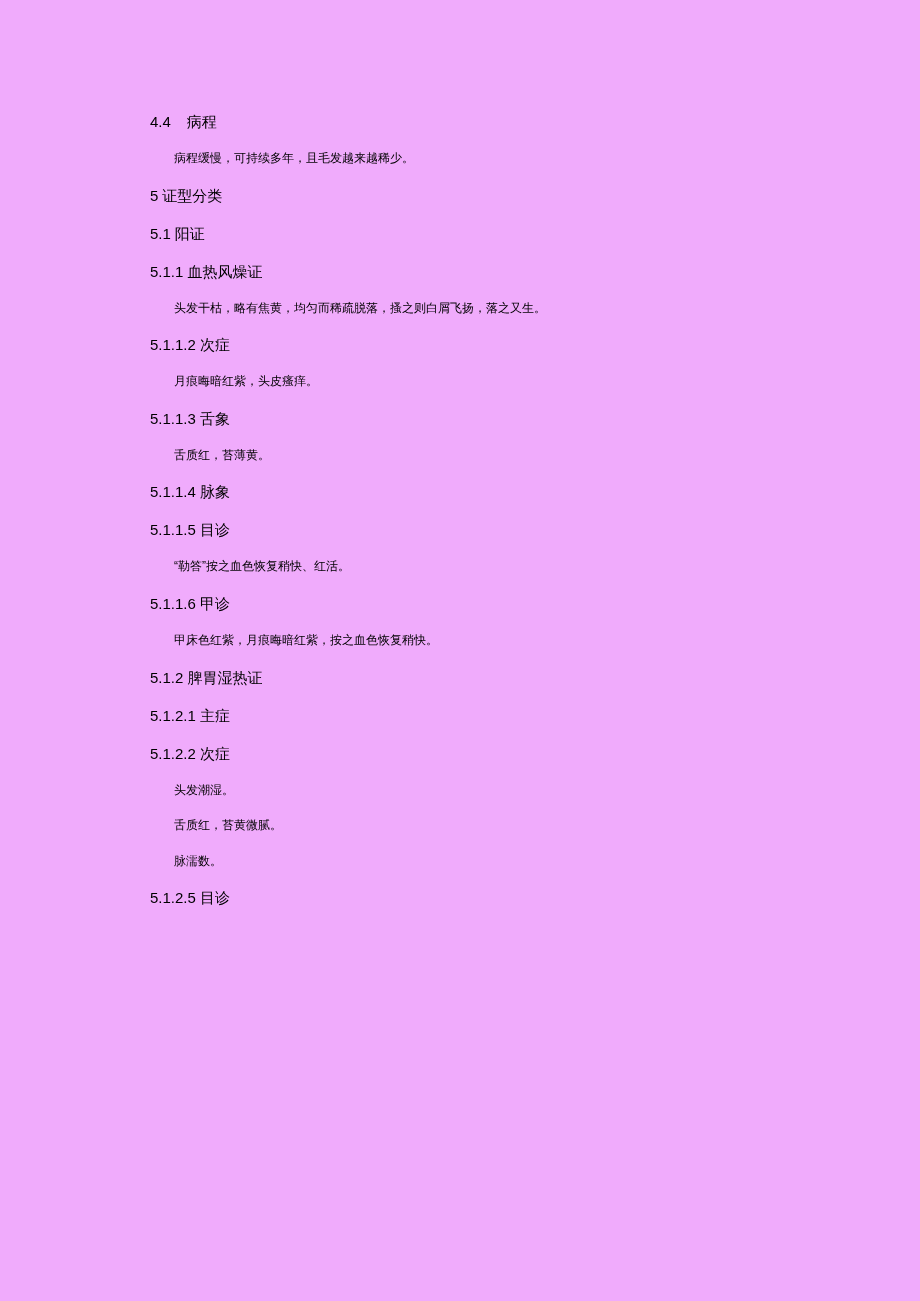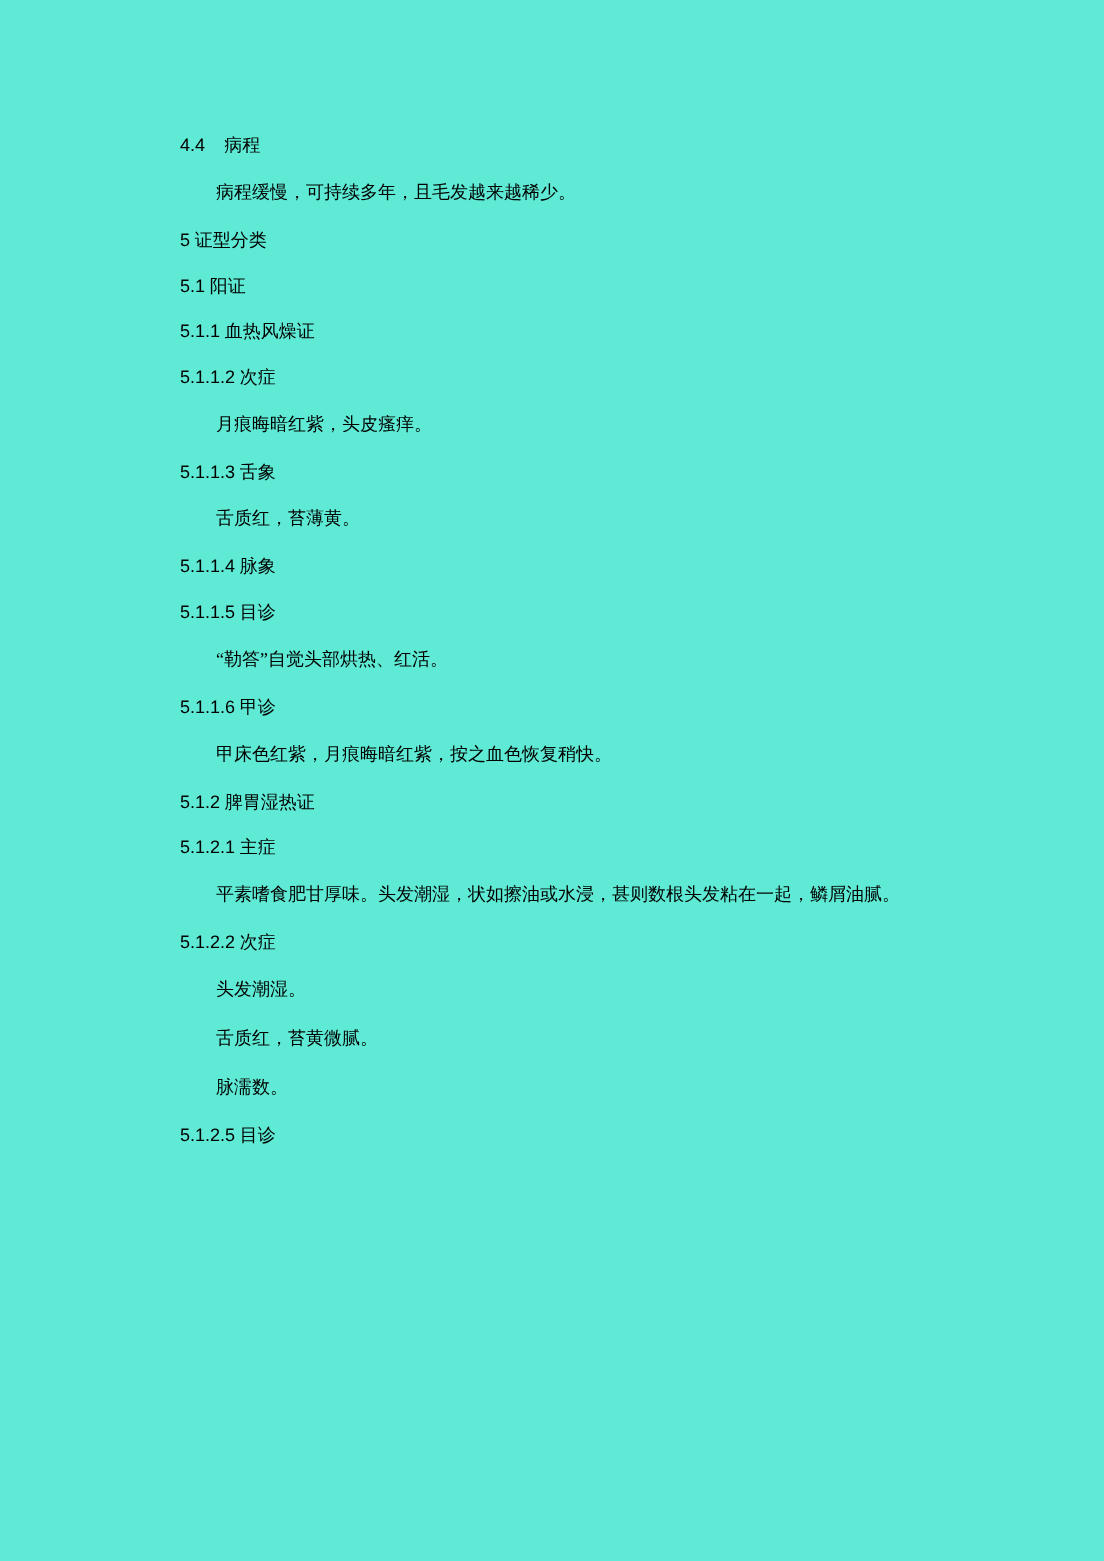--- a/index.html
+++ b/index.html
@@ -7,39 +7,39 @@
     padding: 0;
     background: #ffffff;
     font-family: "SimSun", "宋体", serif;
     color: #000000;
   }
   .page {
     width: 920px;
     min-height: 1301px;
     box-sizing: border-box;
     padding: 110px 150px 80px 150px;
-    background: #5eead4;
+    background: #f0abfc;
   }
   .heading {
     font-family: "Microsoft YaHei", "SimHei", Arial, sans-serif;
     font-size: 15px;
     margin: 0 0 14px 0;
     line-height: 1.6;
   }
   .heading .num {
     font-family: Arial, sans-serif;
     margin-right: 16px;
   }
   .heading .num-tight {
     font-family: Arial, sans-serif;
     margin-right: 4px;
   }
   .body-text {
-    font-family: Liberation Serif, serif;
-    font-size: 15px;
+    font-family: Liberation Sans, sans-serif;
+    font-size: 12px;
     margin: 0 0 14px 0;
     line-height: 1.8;
     text-indent: 2em;
   }
 </style>
 </head>
 <body>
 
 <div class="page">
 
@@ -53,53 +53,53 @@
   </div>
 
   <div class="heading">
     <span class="num-tight">5.1</span><span>阳证</span>
   </div>
 
   <div class="heading">
     <span class="num-tight">5.1.1</span><span>血热风燥证</span>
   </div>
 
+  <p class="body-text">头发干枯，略有焦黄，均匀而稀疏脱落，搔之则白屑飞扬，落之又生。</p>
 
   <div class="heading">
     <span class="num-tight">5.1.1.2</span><span>次症</span>
   </div>
   <p class="body-text">月痕晦暗红紫，头皮瘙痒。</p>
 
   <div class="heading">
     <span class="num-tight">5.1.1.3</span><span>舌象</span>
   </div>
   <p class="body-text">舌质红，苔薄黄。</p>
 
   <div class="heading">
     <span class="num-tight">5.1.1.4</span><span>脉象</span>
   </div>
 
   <div class="heading">
     <span class="num-tight">5.1.1.5</span><span>目诊</span>
   </div>
-  <p class="body-text">“勒答”自觉头部烘热、红活。</p>
+  <p class="body-text">“勒答”按之血色恢复稍快、红活。</p>
 
   <div class="heading">
     <span class="num-tight">5.1.1.6</span><span>甲诊</span>
   </div>
   <p class="body-text">甲床色红紫，月痕晦暗红紫，按之血色恢复稍快。</p>
 
   <div class="heading">
     <span class="num-tight">5.1.2</span><span>脾胃湿热证</span>
   </div>
 
   <div class="heading">
     <span class="num-tight">5.1.2.1</span><span>主症</span>
   </div>
-  <p class="body-text">平素嗜食肥甘厚味。头发潮湿，状如擦油或水浸，甚则数根头发粘在一起，鳞屑油腻。</p>
 
   <div class="heading">
     <span class="num-tight">5.1.2.2</span><span>次症</span>
   </div>
   <p class="body-text">头发潮湿。</p>
 
   <p class="body-text">舌质红，苔黄微腻。</p>
 
   <p class="body-text">脉濡数。</p>
 

